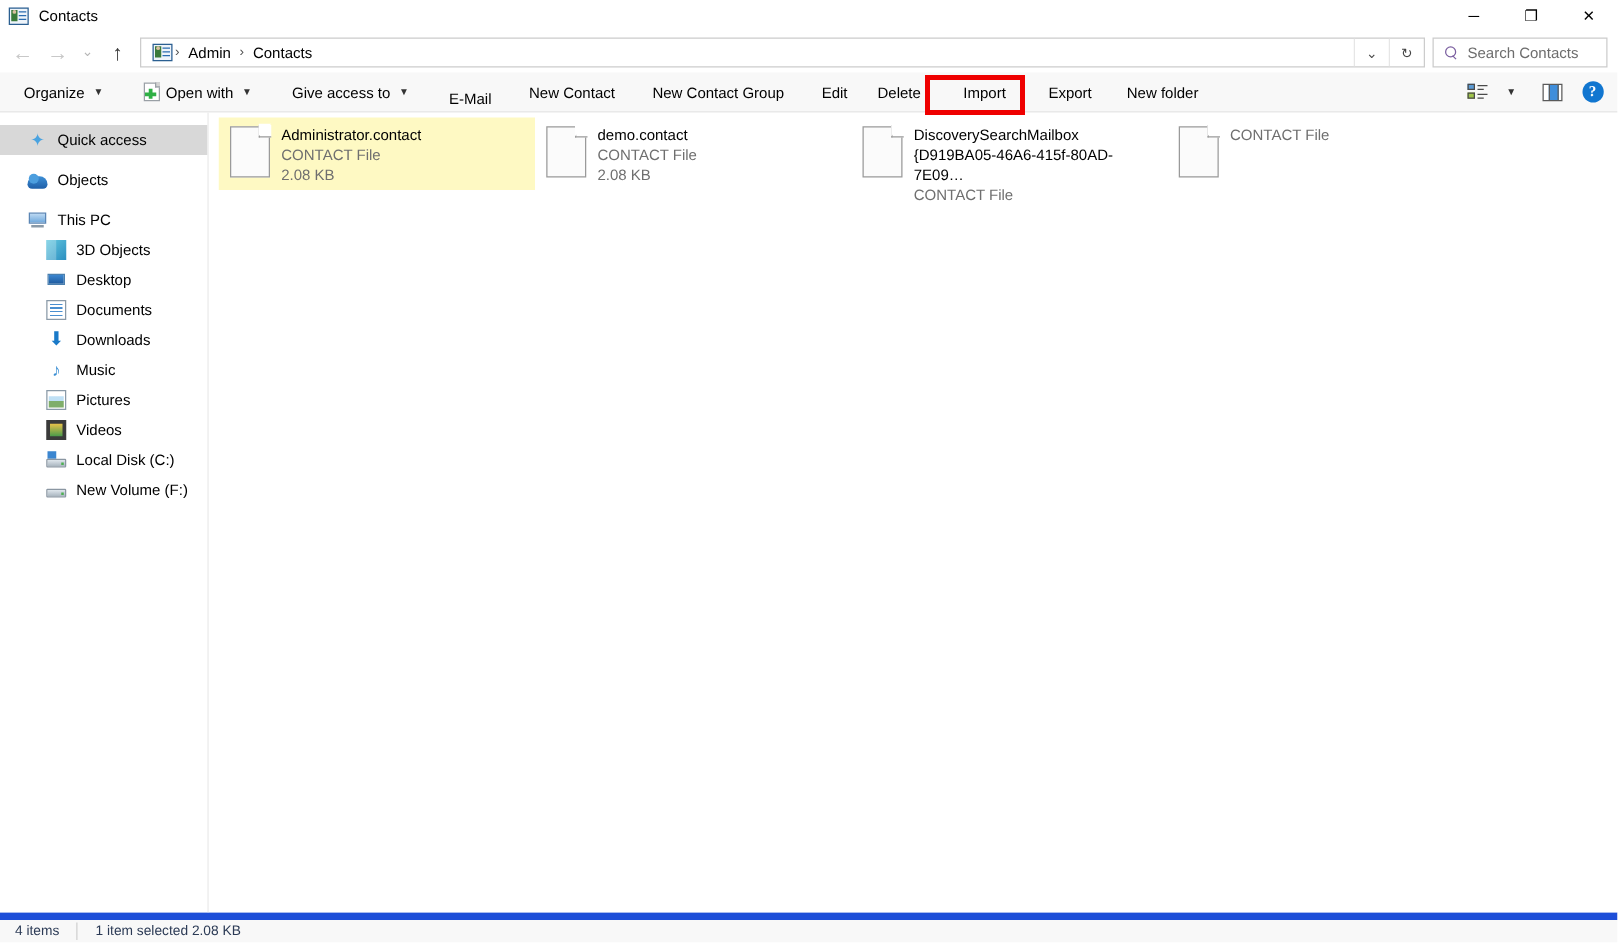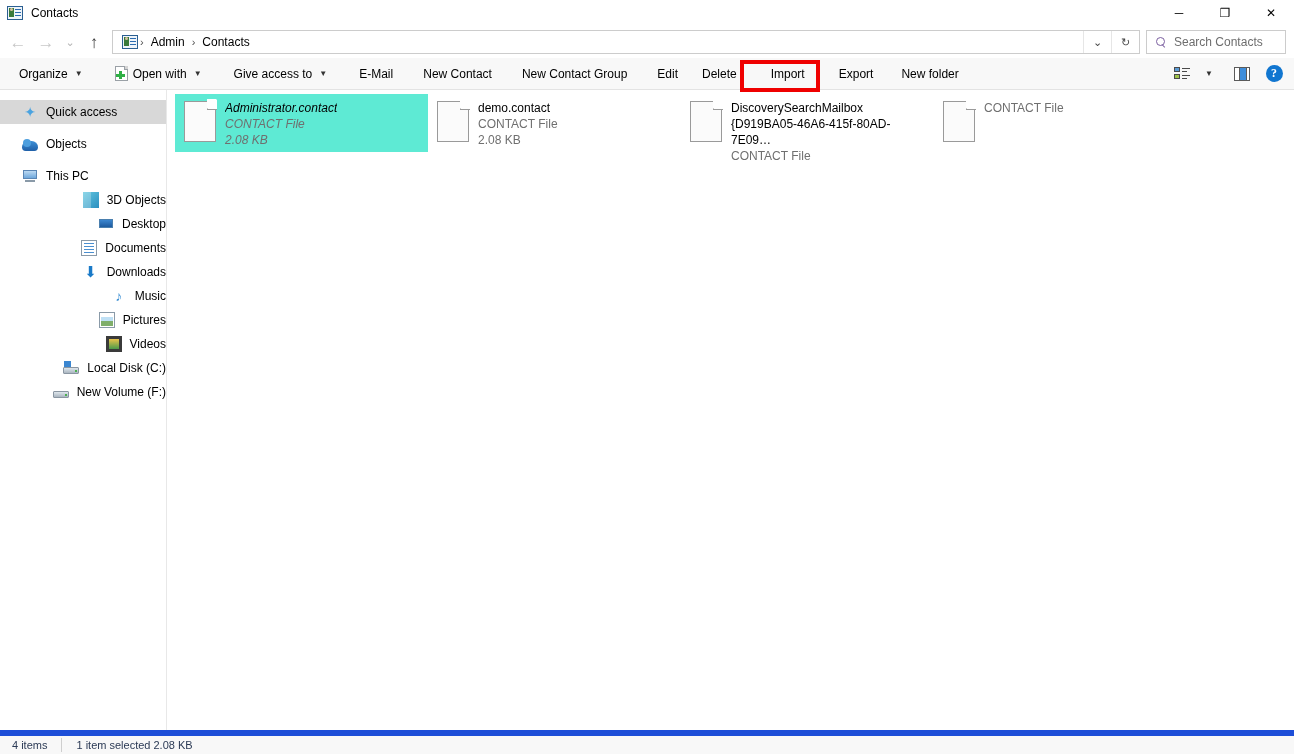--- a/index.html
+++ b/index.html
@@ -132,21 +132,21 @@
   .body { flex: 1; display: flex; overflow: hidden; position: relative; }
 
   .sidebar {
     width: 167px; min-width: 167px; background: #ffffff; border-right: 1px solid #e8e8e8;
     padding-top: 10px; overflow: hidden;
   }
   .nav-row {
     height: 24px; display: flex; align-items: center; gap: 8px; font-size: 12px; color: #000;
     padding-left: 22px; white-space: nowrap;
   }
-  .nav-row.indent { padding-left: 37px; justify-content: flex-end; }
+  .nav-row.indent { padding-left: 37px; }
   .nav-row.selected { background: #d8d8d8; }
   .nav-gap { height: 8px; }
   .ico { width: 16px; height: 16px; position: relative; flex: 0 0 16px; }
 
   
   .ico.star { color: #4aa3e0; font-size: 14px; line-height: 16px; text-align: center; }
   .ico.cloud {
     background: linear-gradient(#3d8fd6,#1f5fa8); border-radius: 7px 7px 4px 4px;
     height: 10px; margin-top: 4px;
   }
@@ -178,21 +178,21 @@
   .ico.network .pc1 { position:absolute; left:0; top:3px; width:10px; height:8px; background:linear-gradient(#bcd9f2,#5c94cc); border:1px solid #4a7fae; }
   .ico.network .pc2 { position:absolute; right:0; top:6px; width:8px; height:7px; background:linear-gradient(#9fc4e8,#3b7cb8); border:1px solid #4a7fae; }
 
   
   .content { flex: 1; background: #ffffff; position: relative; overflow: hidden; }
   .file-grid { display: flex; flex-wrap: wrap; padding: 4px 0 0 8px; align-content: flex-start; }
   .file-item {
     width: 253px; height: 58px; display: flex; align-items: flex-start; gap: 9px;
     padding: 6px 6px 0 6px; margin: 0;
   }
-  .file-item.selected { background: #5eead4; font-style: italic; }
+  .file-item.selected { background: #fef9c3; }
   .file-icon {
     width: 32px; height: 41px; position: relative; flex: 0 0 32px; margin-top: 1px; margin-left: 3px;
   }
   .file-icon .sheet {
     position: absolute; inset: 0; background: #fbfbfb; border: 1px solid #9a9a9a;
   }
   .file-icon .corner {
     position: absolute; right: -1px; top: -1px; width: 10px; height: 10px;
     background: #ffffff; border-left: 1px solid #9a9a9a; border-bottom: 1px solid #9a9a9a;
   }
@@ -279,21 +279,21 @@
           <span class="plus-v"></span>
           <span class="plus-h"></span>
       </span>
       <span>Open with</span>
       <span class="caret">▼</span>
     </div>
     <div class="tb-item" style="margin-left:14px;">
       <span>Give access to</span>
       <span class="caret">▼</span>
     </div>
-    <div class="tb-item" style="margin-left:14px;">
+    <div class="tb-item" style="margin-left:14px;align-items:flex-end;">
       <span>E-Mail</span>
     </div>
     <div class="tb-item" style="margin-left:12px;">
       <span>New Contact</span>
     </div>
     <div class="tb-item" style="margin-left:12px;">
       <span>New Contact Group</span>
     </div>
     <div class="tb-item" style="margin-left:12px;">
       <span>Edit</span>

